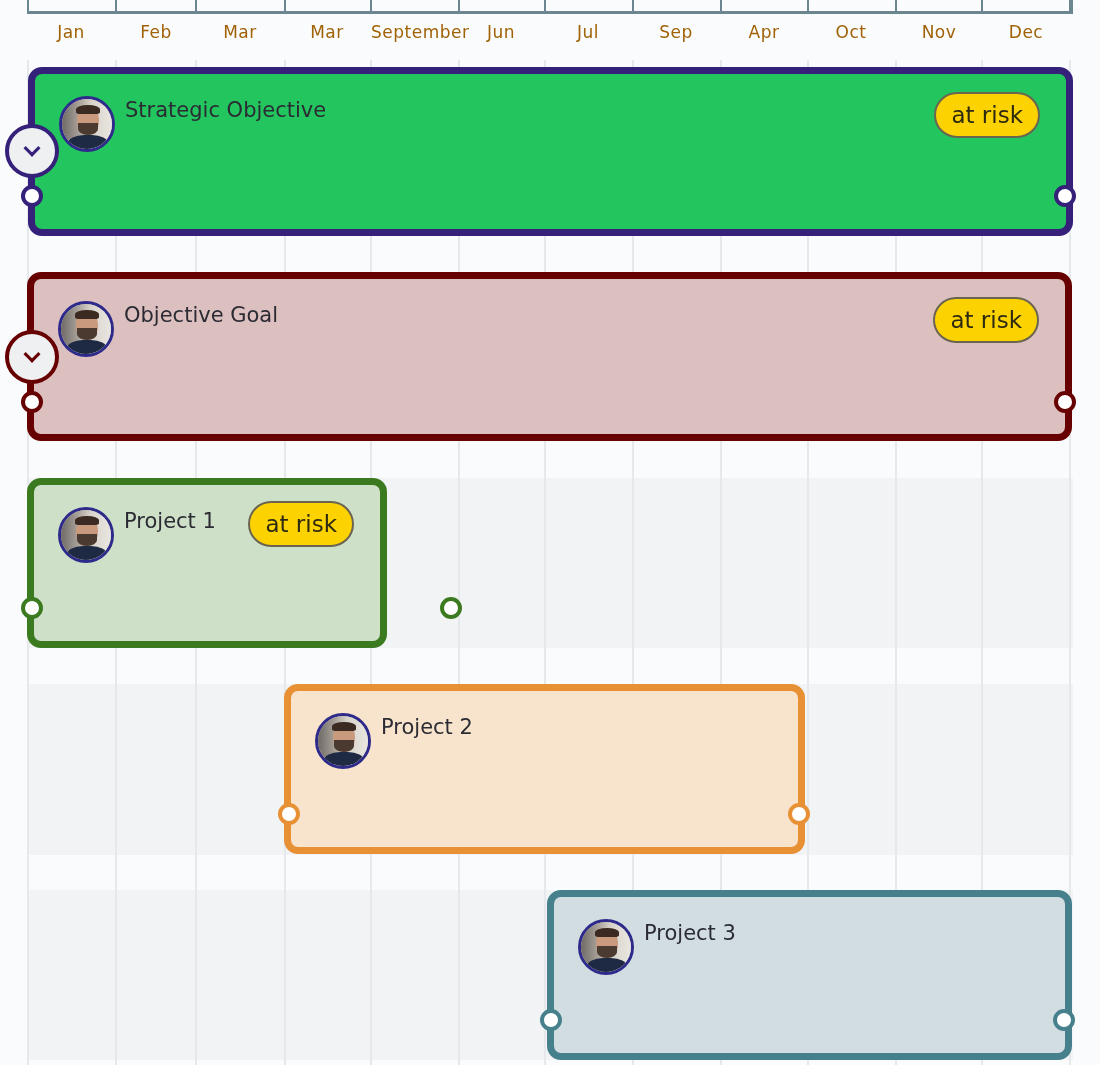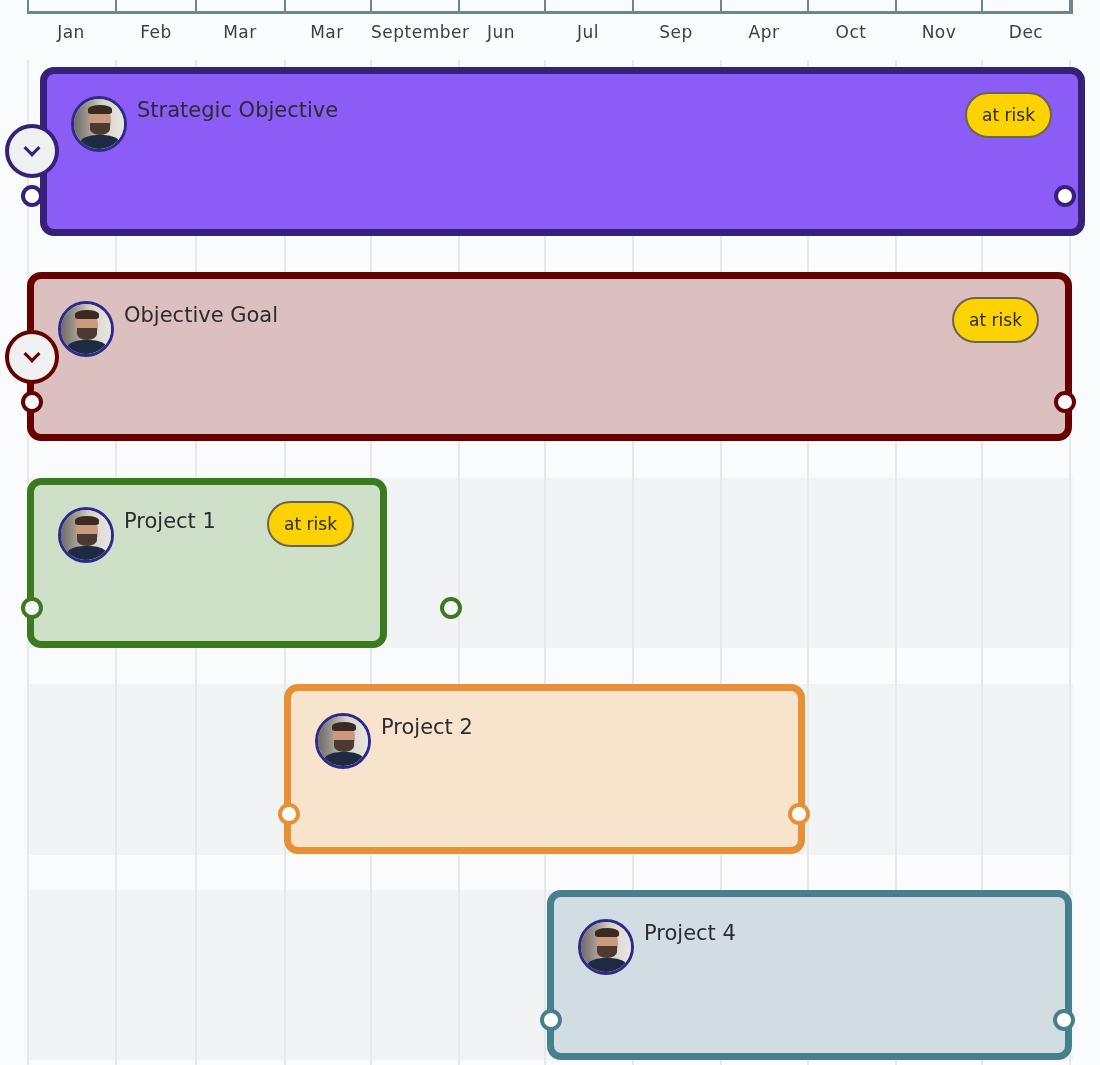--- a/index.html
+++ b/index.html
@@ -3,36 +3,36 @@
 <meta charset="utf-8">
 <style>
   * { box-sizing: border-box; margin: 0; padding: 0; }
   html, body { width: 1100px; height: 1065px; overflow: hidden; background: #fafbfc; }
   body { position: relative; font-family: "DejaVu Sans", sans-serif; }
 
   .axis { position: absolute; left: 27px; top: 0; width: 1046px; height: 14px; }
   .axis-line { position: absolute; left: 0; right: 0; top: 11px; height: 3px; background: #6b8591; }
   .tick { position: absolute; top: 0; width: 2px; height: 13px; background: #6b8591; }
   .tick.end { width: 4px; }
-  .month-label { position: absolute; top: 22px; width: 88px; text-align: center; font-size: 17px; color: #404040; letter-spacing: 0.5px; }
+  .month-label { position: absolute; top: 22px; width: 88px; text-align: center; font-size: 17px; color: #a16207; letter-spacing: 0.5px; }
 
   .grid { position: absolute; left: 27px; top: 60px; width: 1046px; height: 1005px; }
   .row-band { position: absolute; left: 0; right: 0; background: #f1f3f5; }
   .grid-line { position: absolute; top: 0; bottom: 0; width: 2px; background: #e6e9ec; }
 
   .bar { position: absolute; border-width: 7px; border-style: solid; border-radius: 14px; }
   .bar-title { position: absolute; left: 90px; top: 24px; font-size: 21px; color: #2b2b33; white-space: nowrap; }
   .avatar { position: absolute; left: 24px; top: 22px; width: 56px; height: 56px; border-radius: 50%; border: 3px solid #2d2a8c; overflow: hidden; background: #c9c4bd; }
   .avatar .bg { position: absolute; inset: 0; background: linear-gradient(90deg, #6f6a66 0%, #aaa39b 35%, #d9d4cc 60%, #e9e6e1 100%); }
   .avatar .head { position: absolute; left: 15px; top: 8px; width: 22px; height: 28px; border-radius: 45% 45% 50% 50%; background: #c99a7e; }
   .avatar .hair { position: absolute; left: 14px; top: 6px; width: 24px; height: 9px; border-radius: 50% 50% 20% 20%; background: #3a2a22; }
   .avatar .beard { position: absolute; left: 16px; top: 24px; width: 20px; height: 12px; border-radius: 0 0 50% 50%; background: #4a3a30; }
   .avatar .shirt { position: absolute; left: 6px; top: 36px; width: 40px; height: 22px; border-radius: 40% 40% 0 0; background: #1e2a44; }
 
-  .badge { position: absolute; top: 18px; height: 46px; padding: 0 15px; border-radius: 24px; background: #fcd200; border: 2px solid #6b6550; font-size: 17px; line-height: 42px; color: #2e2a10; }
+  .badge { position: absolute; top: 18px; height: 46px; padding: 0 15px; border-radius: 24px; background: #fcd200; border: 2px solid #6b6550; font-size: 23px; line-height: 42px; color: #2e2a10; }
 
   .port { position: absolute; width: 22px; height: 22px; border-radius: 50%; background: #ffffff; border-width: 4px; border-style: solid; }
   .collapse-btn { position: absolute; width: 54px; height: 54px; border-radius: 50%; background: #eef0f2; border-width: 4px; border-style: solid; display: flex; align-items: center; justify-content: center; }
   .chev { width: 12px; height: 12px; border-right: 3px solid; border-bottom: 3px solid; transform: rotate(45deg) translate(-2px,-2px); }
 </style>
 </head>
 <body>
 
 <div class="axis">
   <div class="axis-line"></div>
@@ -76,21 +76,21 @@
   <div class="grid-line" style="left:431px"></div>
   <div class="grid-line" style="left:517px"></div>
   <div class="grid-line" style="left:605px"></div>
   <div class="grid-line" style="left:693px"></div>
   <div class="grid-line" style="left:780px"></div>
   <div class="grid-line" style="left:868px"></div>
   <div class="grid-line" style="left:954px"></div>
   <div class="grid-line" style="left:1042px"></div>
 </div>
 
-<div class="bar" style="left:40px;top:67px;width:1045px;height:169px;border-color:#35207a;background:#8b5cf6">
+<div class="bar" style="left:28px;top:67px;width:1045px;height:169px;border-color:#35207a;background:#22c55e">
   <div class="avatar">
     <div class="bg"></div>
       <div class="shirt"></div>
       <div class="head"></div>
       <div class="hair"></div>
       <div class="beard"></div>
   </div>
   <div class="bar-title">Strategic Objective</div>
   <div class="badge" style="right:26px">at risk</div>
 </div>
@@ -145,16 +145,16 @@
 <div class="port" style="left:788px;top:803px;border-color:#e89034"></div>
 
 <div class="bar" style="left:547px;top:890px;width:525px;height:170px;border-color:#46808c;background:#d2dde2">
   <div class="avatar">
     <div class="bg"></div>
       <div class="shirt"></div>
       <div class="head"></div>
       <div class="hair"></div>
       <div class="beard"></div>
   </div>
-  <div class="bar-title">Project 4</div>
+  <div class="bar-title">Project 3</div>
 </div>
 <div class="port" style="left:540px;top:1009px;border-color:#46808c"></div>
 <div class="port" style="left:1053px;top:1009px;border-color:#46808c"></div>
 
 </body></html>

